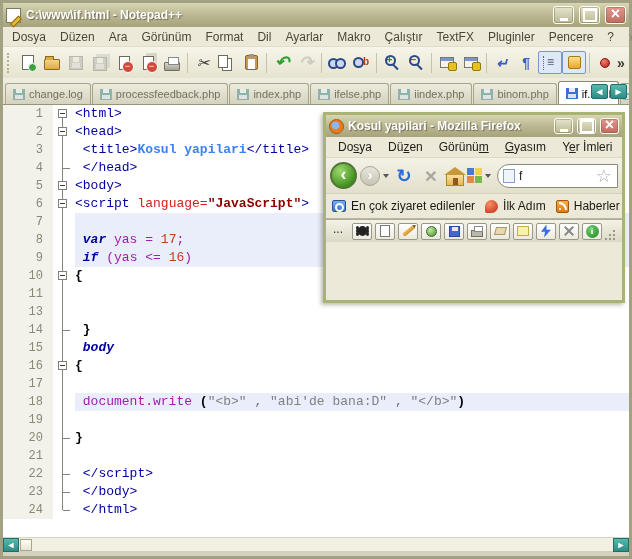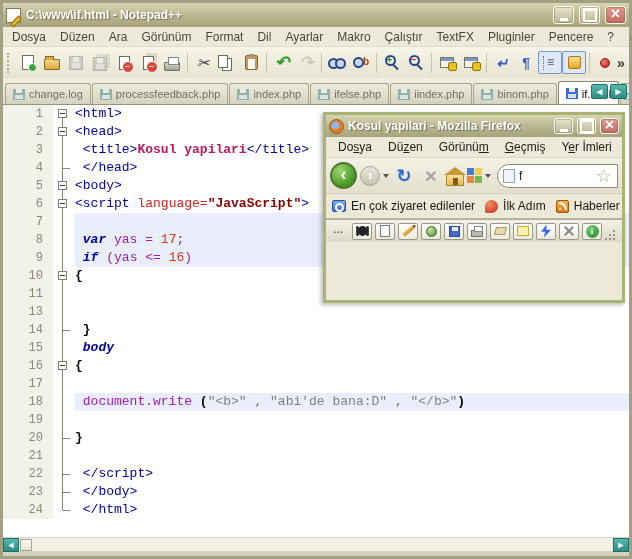--- a/index.html
+++ b/index.html
@@ -116,21 +116,21 @@
   .fold.first::before{top:9px;}
   .fold.end::before{bottom:9px;}
   .fold.tick::after,.fold.end::after{content:"";position:absolute;left:10px;top:9px;width:7px;height:1px;background:#848478;}
   .bx{position:absolute;left:5px;top:4px;width:9px;height:9px;border:1px solid #808078;background:#fff;}
   .bx::after{content:"";position:absolute;left:1px;top:3px;width:5px;height:1px;background:#3a3a34;}
   .code{flex:1;white-space:pre;background:#fff;color:#000;}
   .line.tint .code{background:#e9eefa;}
   .tk-t{color:#0000a0;}
   .tk-a{color:#d42020;}
   .tk-v{color:#8b0000;font-weight:bold;}
-  .tk-b{color:#be185d;font-weight:bold;}
+  .tk-b{color:#3b82f6;font-weight:bold;}
   .tk-k{color:#0000a0;font-weight:bold;font-style:italic;}
   .tk-num{color:#c83c1e;}
   .tk-s{color:#808080;}
   .tk-p{color:#a21caf;}
   .tk-c{color:#707070;}
   .tk-br{color:#000;font-weight:bold;}
 
   
   .hscroll{height:14px;flex:none;background:#f2f0e2;display:flex;align-items:center;position:relative;border-top:1px solid #d8d5c2;}
   .sb-arrow{width:16px;height:14px;background:linear-gradient(#57b8ae,#2d8d85);border:1px solid #1f6f68;color:#fff;
@@ -528,21 +528,21 @@
       <span class="wbtn sm min"></span>
       <span class="wbtn sm max"></span>
       <span class="wbtn sm close"></span>
     </div>
 
     <div class="ff-menu">
 
     <span class="ff-mitem"><span>Do</span><u>s</u><span>ya</span></span>
         <span class="ff-mitem"><span>Dü</span><u>z</u><span>en</span></span>
         <span class="ff-mitem"><span>Görünü</span><u>m</u><span></span></span>
-        <span class="ff-mitem"><span></span><u>G</u><span>eçmiş</span></span>
+        <span class="ff-mitem"><span></span><u>G</u><span>yasım</span></span>
         <span class="ff-mitem"><span>Y</span><u>e</u><span>r İmleri</span></span>
         <span class="ff-mitem"><u></u><span></span></span>
       </div>
 
     <div class="ff-nav">
       <span class="back-button"></span>
       <span class="forward-button"></span>
       <span class="dd"></span>
       <span class="nbtn reload-button"></span>
       <span class="nbtn stop-button"></span>

